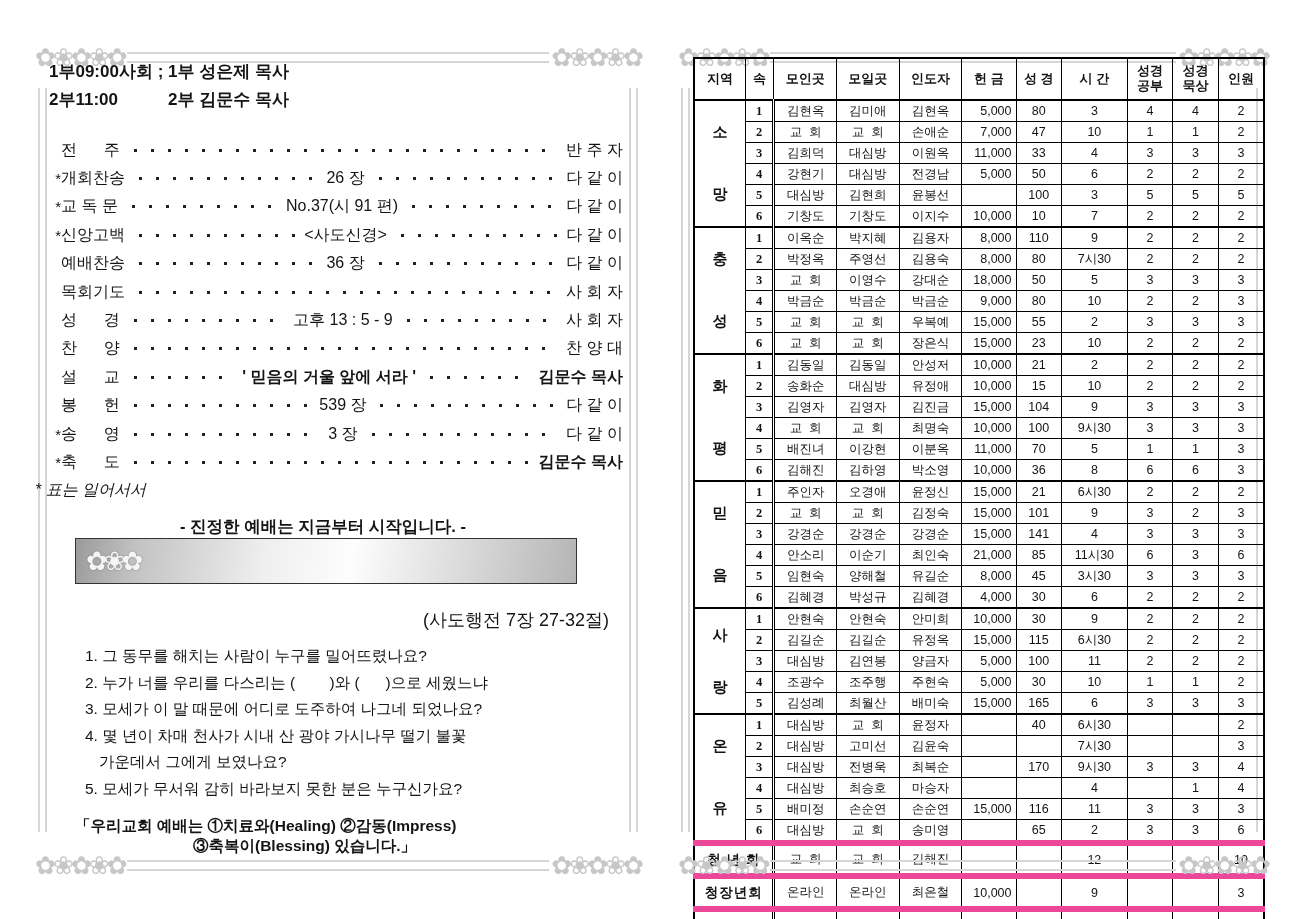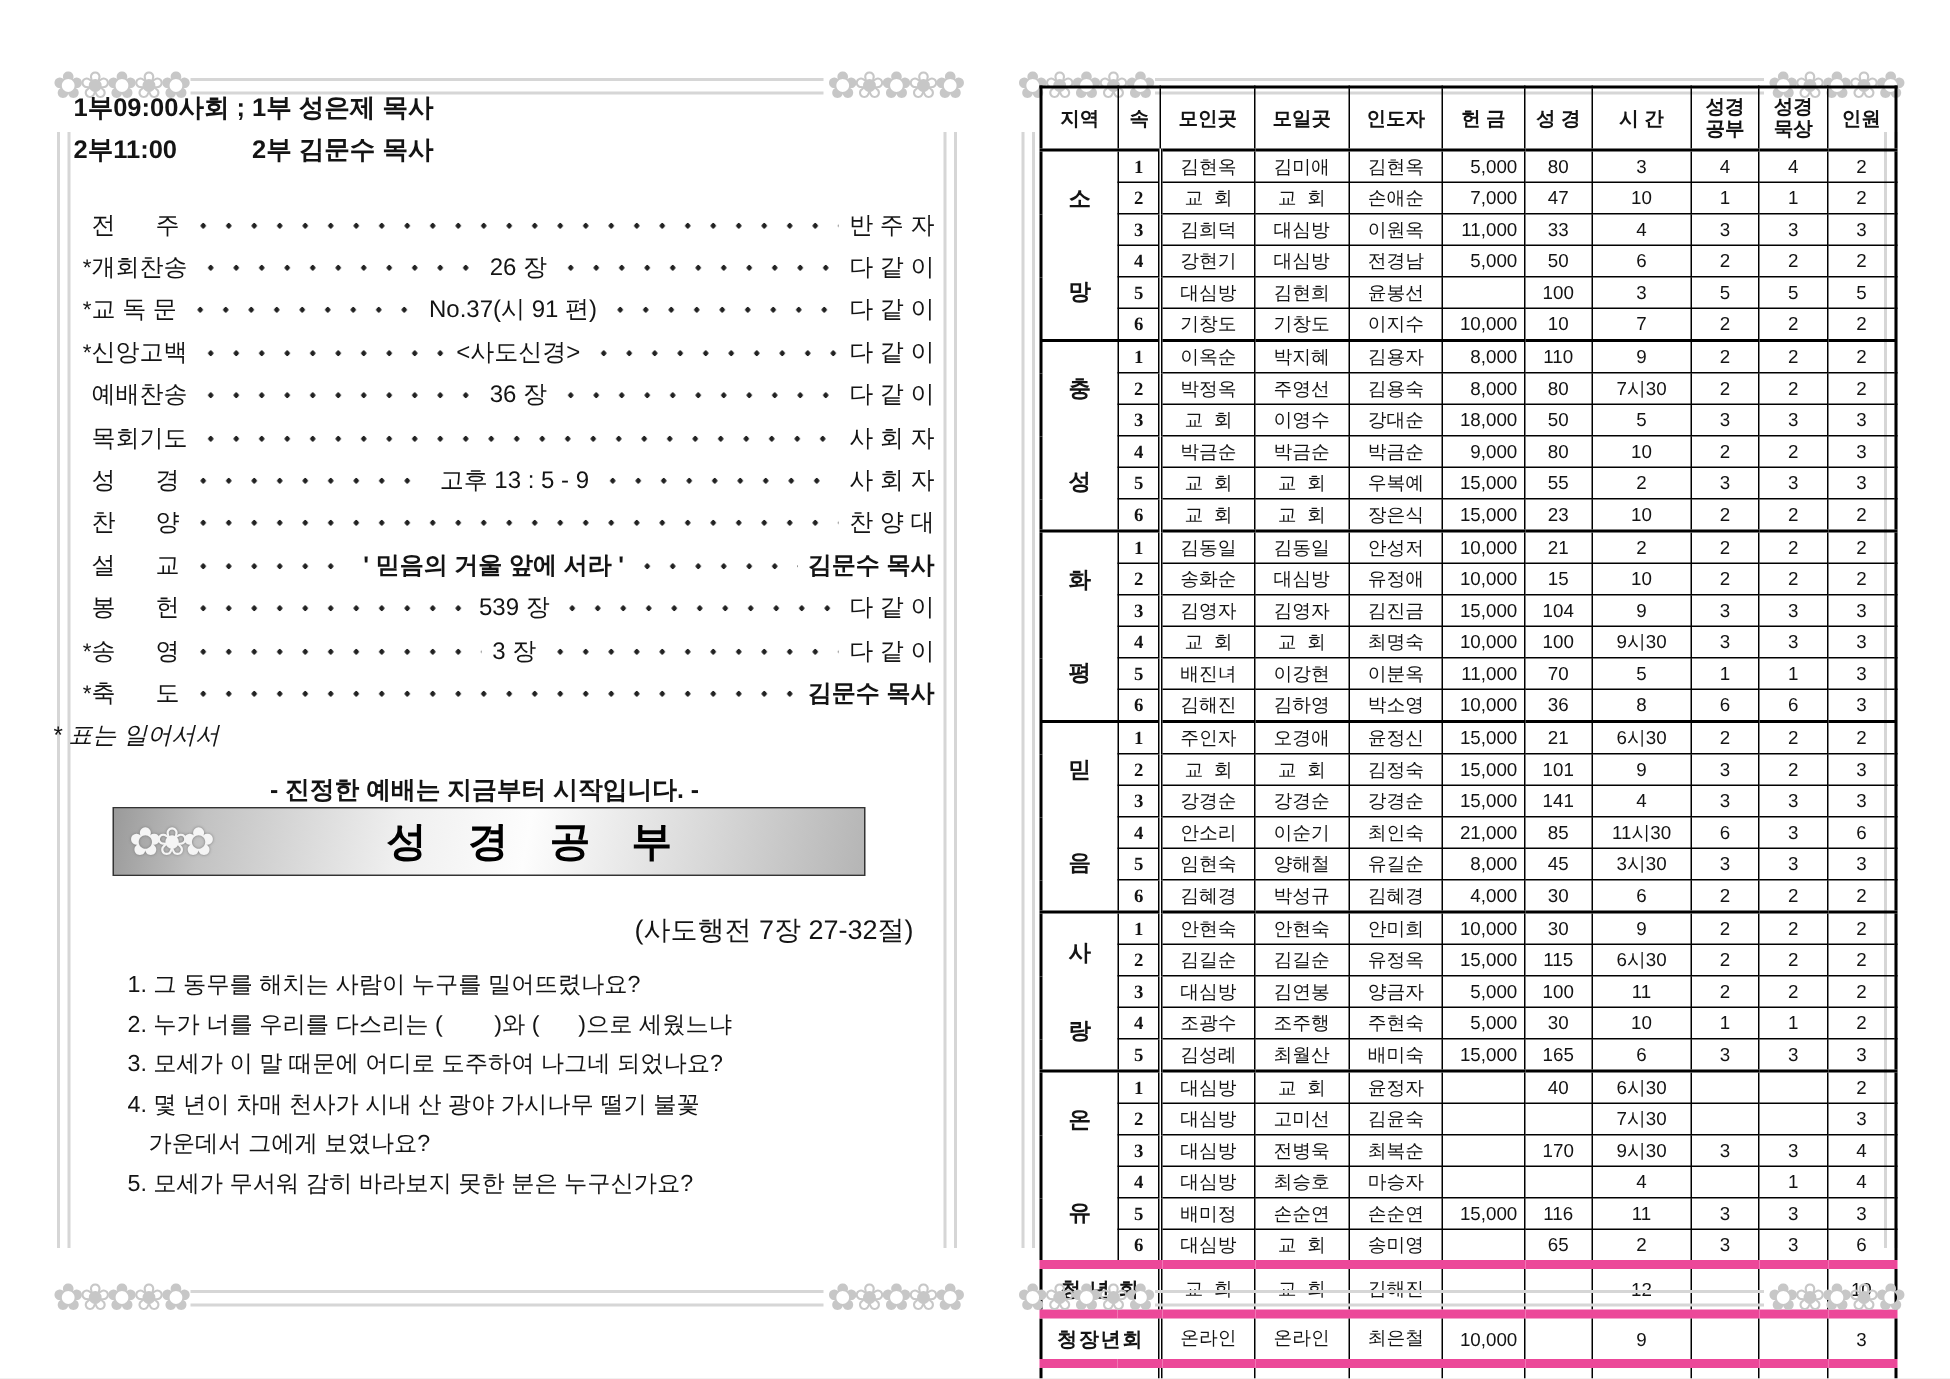--- a/index.html
+++ b/index.html
@@ -98,34 +98,37 @@
         <div class="order-line"><span class="star"></span><span class="lbl">봉      헌</span><span class="leader"></span><span class="ctr">539 장</span><span class="leader"></span><span class="rgt">다 같 이</span></div>
         <div class="order-line"><span class="star">*</span><span class="lbl">송      영</span><span class="leader"></span><span class="ctr">3 장</span><span class="leader"></span><span class="rgt">다 같 이</span></div>
         <div class="order-line"><span class="star">*</span><span class="lbl">축      도</span><span class="leader"></span><span class="rgt bold">김문수 목사</span></div>
       </div>
 
     <div class="note-stand">* 표는 일어서서</div>
     <div class="note-intro">- 진정한 예배는 지금부터 시작입니다. -</div>
 
     <div class="banner">
       <span class="flowers">✿❀✿</span>
-      <span class="title">성 경 공 부</span>
     </div>
 
     <div class="scripture">(사도행전 7장 27-32절)</div>
 
     <div class="questions">
         <div>1. 그 동무를 해치는 사람이 누구를 밀어뜨렸나요?</div>
         <div>2. 누가 너를 우리를 다스리는 (        )와 (      )으로 세웠느냐</div>
         <div>3. 모세가 이 말 때문에 어디로 도주하여 나그네 되었나요?</div>
         <div>4. 몇 년이 차매 천사가 시내 산 광야 가시나무 떨기 불꽃</div>
         <div class="indent">가운데서 그에게 보였나요?</div>
         <div>5. 모세가 무서워 감히 바라보지 못한 분은 누구신가요?</div>
       </div>
 
+    <div class="bulletin-footer">
+      <div class="l1">「우리교회 예배는 ①치료와(Healing) ②감동(Impress)</div>
+      <div class="l2">③축복이(Blessing) 있습니다.」</div>
+    </div>
 
     <div class="edge-bottom">
       <span class="cluster">✿❀✿❀✿</span>
       <div class="hline"></div>
       <span class="cluster">✿❀✿❀✿</span>
     </div>
   </div>
 
   <div class="page" id="page-right">
     <div class="edge-top">

